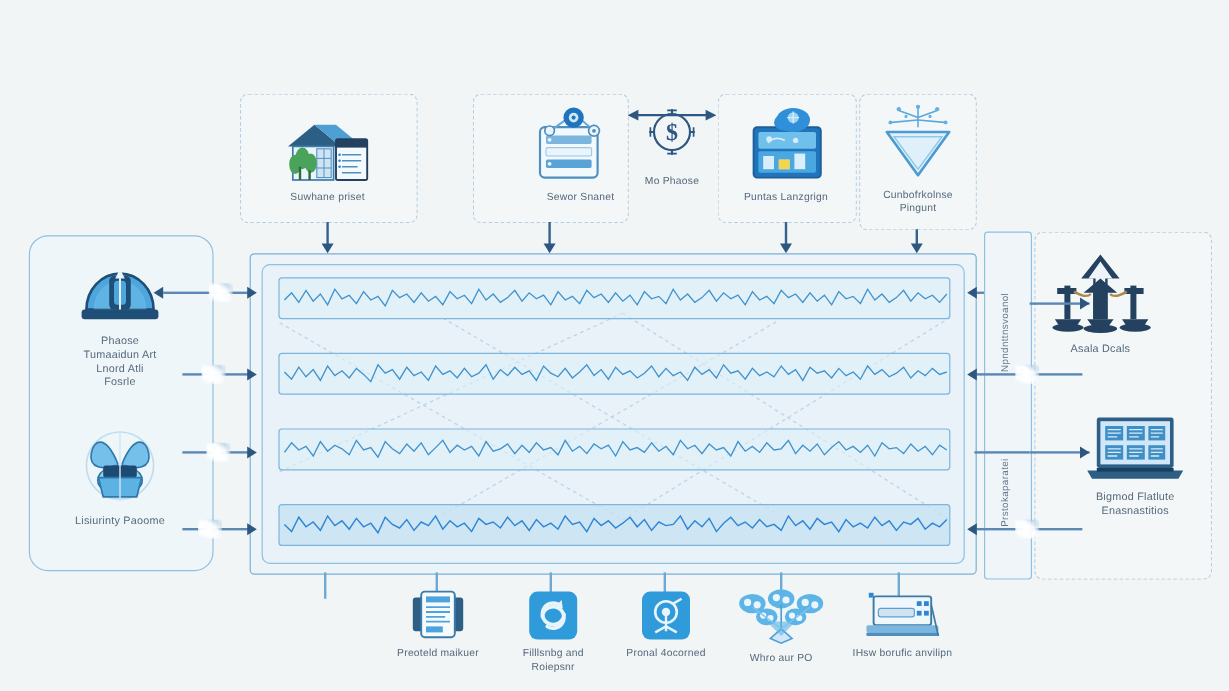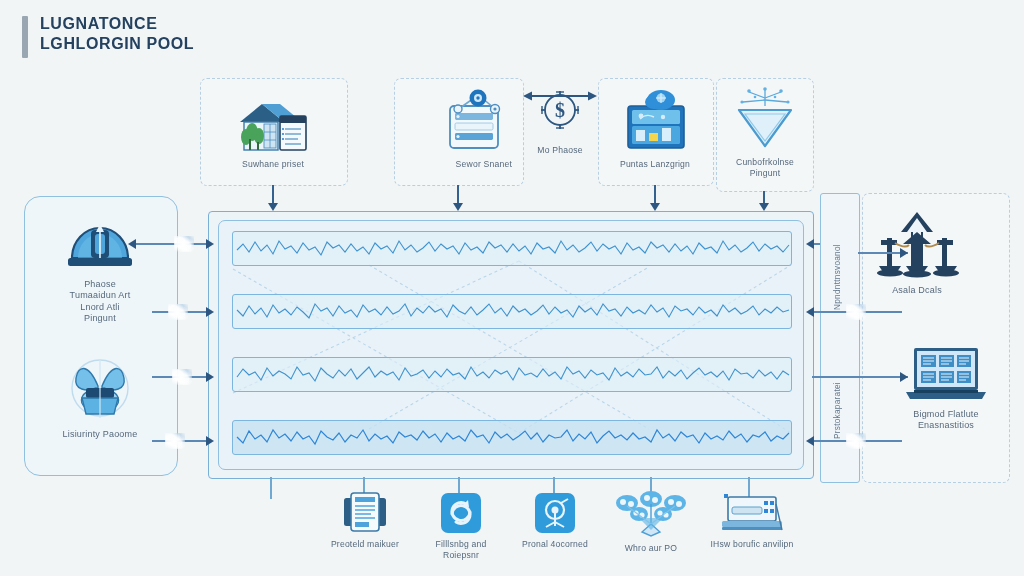--- a/index.html
+++ b/index.html
@@ -86,27 +86,20 @@
      filter:blur(.3px);}
 
   .xlines{position:absolute;left:218px;top:220px;width:584px;height:248px;pointer-events:none;}
   .bidi{position:absolute;}
 </style>
 </head>
 <body>
 
 <div class="stage">
 
-  <div class="title-wrap">
-    <div class="title-bar"></div>
-    <div class="title-text">
-      <div class="title-l1">LUGNATONCE</div>
-      <div class="title-l2">LGHLORGIN POOL</div>
-    </div>
-  </div>
 
   <div class="dgroup" style="left:200px;top:78px;width:146px;height:106px;"></div>
   <div class="dgroup" style="left:394px;top:78px;width:128px;height:106px;"></div>
   <div class="dgroup" style="left:598px;top:78px;width:114px;height:106px;"></div>
   <div class="dgroup" style="left:716px;top:78px;width:96px;height:112px;"></div>
 
   <div class="node" style="left:221px;top:92px;width:104px;">
     <svg class="icon" width="82" height="62" viewBox="0 0 82 62">
       <path d="M8 30 L30 12 L52 30 Z" fill="#2b5f86"></path>
       <path d="M30 12 L52 30 L70 30 L48 12 Z" fill="#4f9fd4"></path>
@@ -249,21 +242,21 @@
       <path d="M14 46 A22 24 0 0 1 58 46 Z" fill="#6ec0ea" opacity=".55"></path>
       <rect x="27" y="18" width="18" height="28" rx="4" fill="#1f4e77"></rect>
       <rect x="31" y="22" width="10" height="20" rx="3" fill="#4fa6dd"></rect>
       <line x1="36" y1="12" x2="36" y2="48" stroke="#e9f4fb" stroke-width="1.6"></line>
       <path d="M36 12 L32 20 L40 20 Z" fill="#e9f4fb"></path>
       <rect x="4" y="46" width="64" height="8" rx="2.5" fill="#1f4e77"></rect>
     </svg>
     <div class="cap" style="white-space:pre-line;">Phaose
 Tumaaidun Art
 Lnord Atli
-Pingunt</div>
+Fosrle</div>
   </div>
 
   <div class="node big" style="left:44px;top:352px;width:112px;">
     <svg class="icon" width="80" height="72" viewBox="0 0 80 72">
       <circle cx="40" cy="36" r="28" fill="none" stroke="#bfdcef" stroke-width="1.4"></circle>
       <path d="M38 34 C28 10 18 14 16 26 C14 38 26 40 38 36 Z" fill="#74c0ea" stroke="#2e78aa" stroke-width="1.4"></path>
       <path d="M42 34 C52 10 62 14 64 26 C66 38 54 40 42 36 Z" fill="#74c0ea" stroke="#2e78aa" stroke-width="1.4"></path>
       <path d="M36 36 C20 40 18 50 26 56 C34 61 40 50 40 40 Z" fill="#9ed3f0" stroke="#2e78aa" stroke-width="1.3"></path>
       <path d="M44 36 C60 40 62 50 54 56 C46 61 40 50 40 40 Z" fill="#9ed3f0" stroke="#2e78aa" stroke-width="1.3"></path>
       <rect x="26" y="36" width="28" height="10" rx="2" fill="#1d4a72"></rect>

